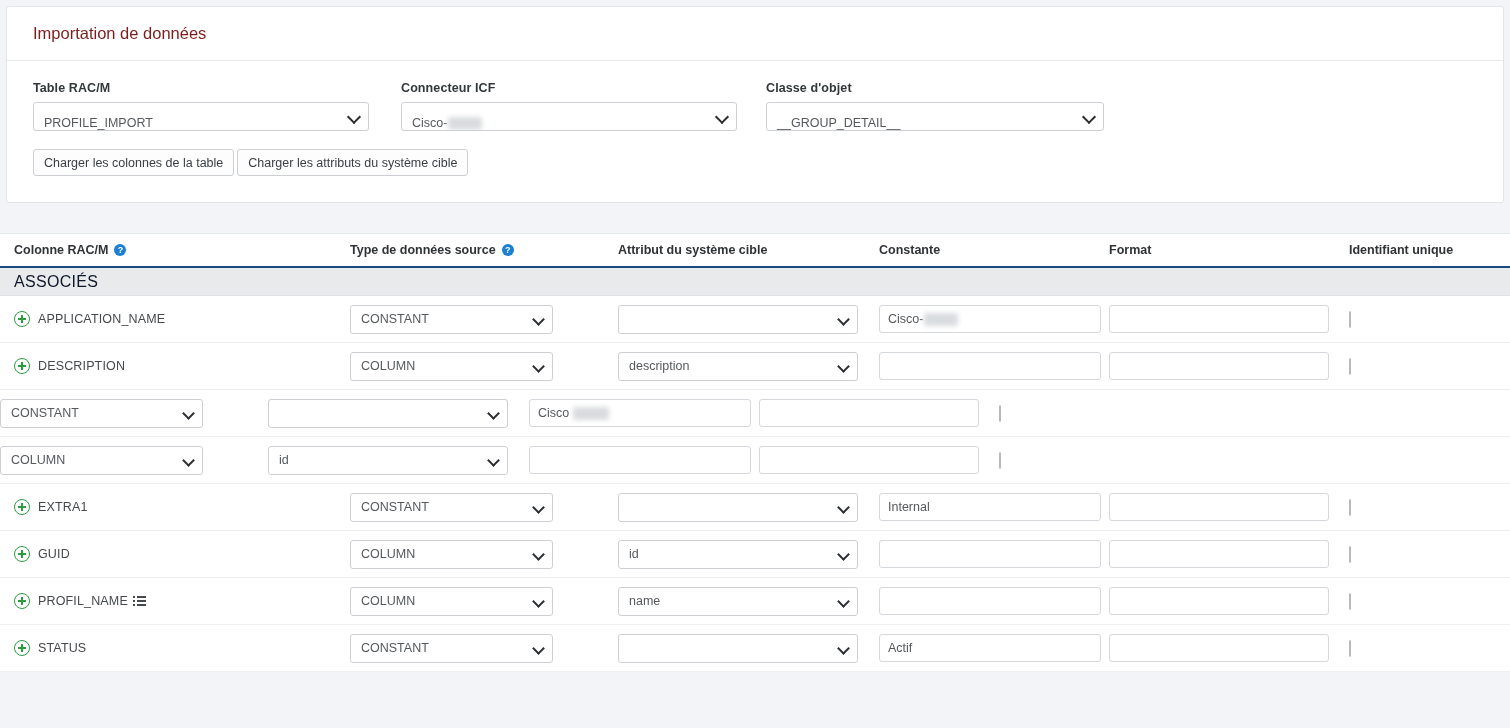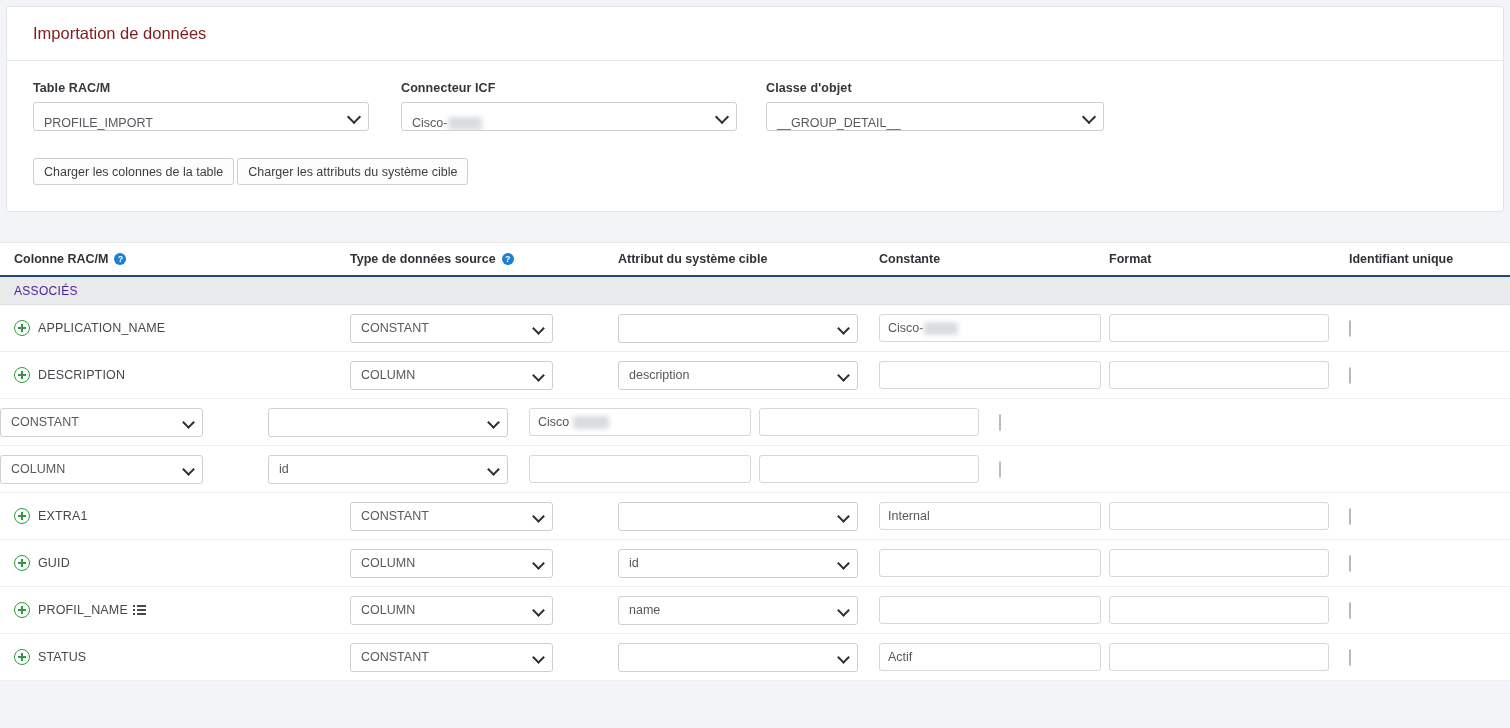--- a/index.html
+++ b/index.html
@@ -82,21 +82,21 @@
     border-bottom: 2px solid #2b2f33;
     transform: rotate(45deg);
   }
   .w-sel-1 { width: 336px; }
   .w-sel-2 { width: 336px; }
   .w-sel-3 { width: 338px; }
   .gap-1 { width: 32px; }
   .gap-2 { width: 29px; }
 
   .btn-row {
-    margin-top: 27px;
+    margin-top: 18px;
     display: flex;
   }
   .btn {
     height: 27px;
     box-sizing: border-box;
     border: 1px solid #ccd0d4;
     border-radius: 3px;
     background: #fdfdfd;
     color: #3a3f44;
     font-size: 12.5px;
@@ -155,22 +155,22 @@
 
   .group-band {
     height: 28px;
     background: #e8eaec;
     display: flex;
     align-items: center;
     box-sizing: border-box;
     border-bottom: 1px solid #dfe2e5;
   }
   .group-band span {
-    font-size: 12px;
-    color: #4c1d95;
+    font-size: 16px;
+    color: #0f172a;
     letter-spacing: .3px;
   }
 
   .row {
     height: 47px;
     display: flex;
     align-items: center;
     border-bottom: 1px solid #eceef0;
     box-sizing: border-box;
     background: #fff;

